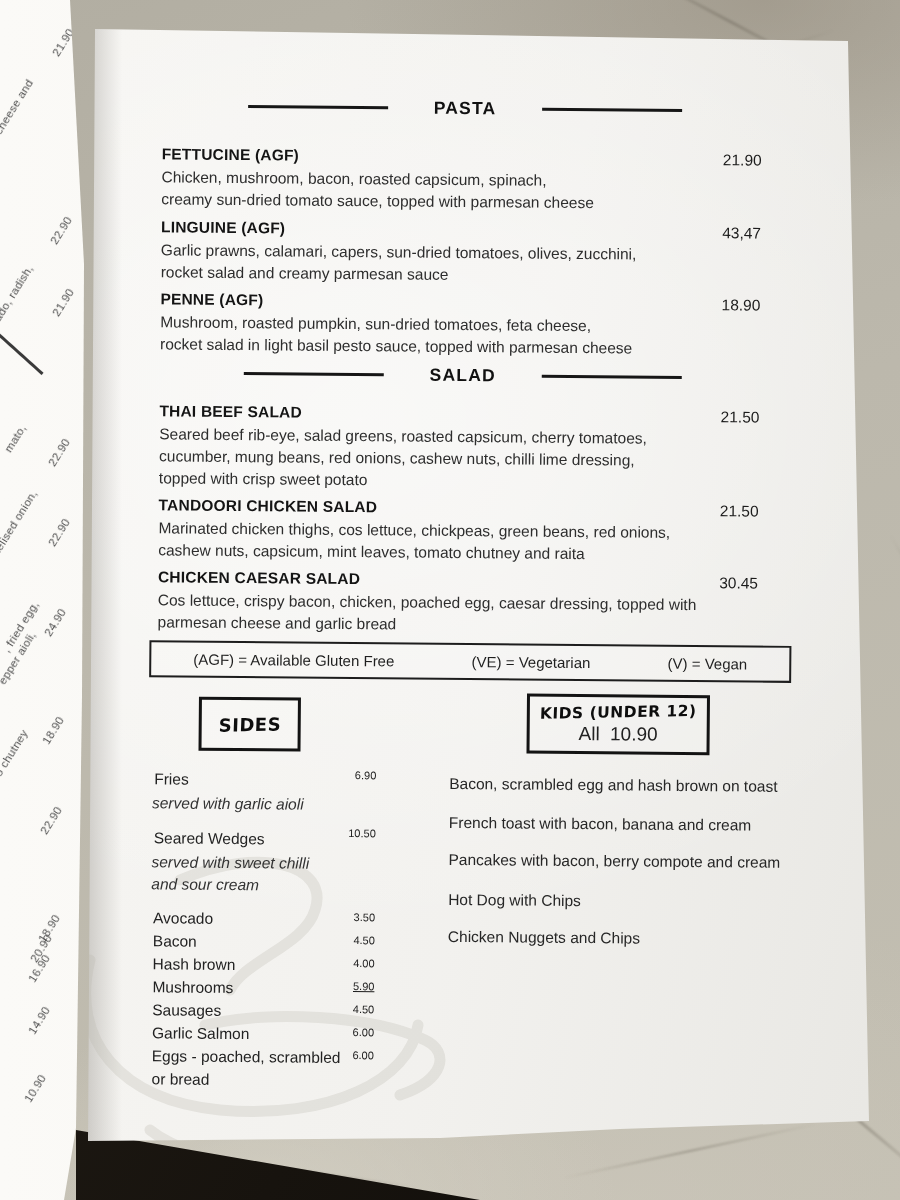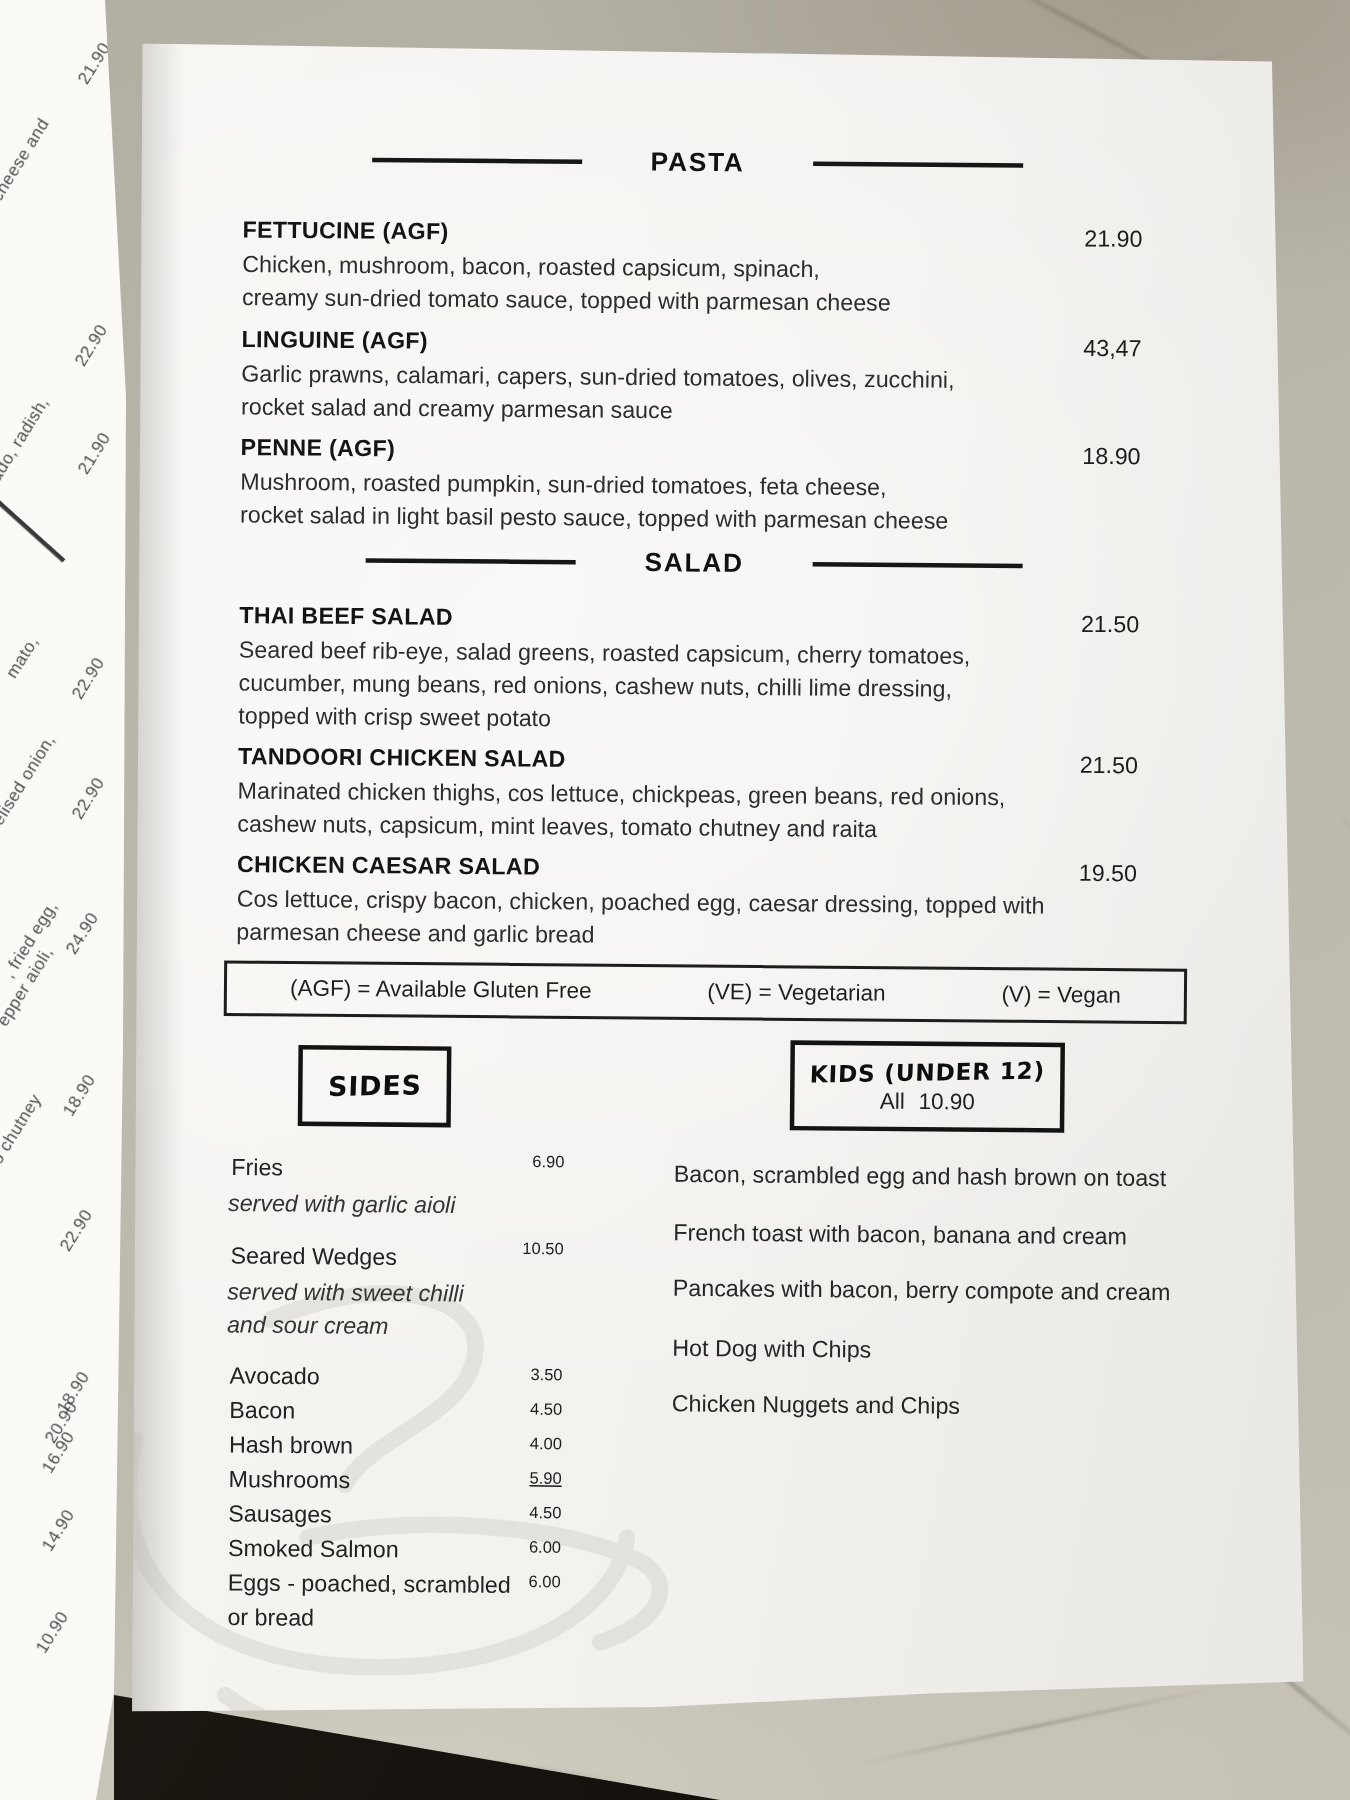--- a/index.html
+++ b/index.html
@@ -65,21 +65,21 @@
   .sides-box{
     position:absolute;left:204px;top:696px;width:96px;height:48px;border:3px solid #131313;
     display:flex;align-items:center;justify-content:center;background:rgba(255,255,255,.12);
   }
   .sides-box .bx-title{font-size:18px;color:#0e0e0e;}
   .kids-box{
     position:absolute;left:532px;top:690px;width:177px;height:54px;border:3px solid #131313;
     display:flex;flex-direction:column;align-items:center;justify-content:center;background:rgba(255,255,255,.12);
   }
   .kids-box .bx-title{font-size:15.5px;color:#0e0e0e;}
-  .kids-box .bx-sub{font-size:15px;color:#222;word-spacing:5px;margin-top:2px;}
+  .kids-box .bx-sub{font-size:19px;color:#222;word-spacing:5px;margin-top:2px;}
   .side-name{position:absolute;left:160px;font-size:15.5px;color:#222;}
   .side-note{position:absolute;left:158px;font-size:15.5px;font-style:italic;color:#333;line-height:22px;}
   .side-price{position:absolute;left:300px;width:82px;text-align:right;font-size:11px;color:#1c1c1c;}
   .kid-item{position:absolute;left:455px;width:380px;font-size:15.5px;color:#262626;}
 </style>
 </head>
 <body>
 
 <div class="countertop">
   <div class="vein" style="left:600px;top:20px;width:260px;height:3px;transform:rotate(28deg);"></div>
@@ -175,21 +175,21 @@
     </div>
 
     <div class="mi-name" style="top:496px;">TANDOORI CHICKEN SALAD</div>
     <div class="mi-price" style="top:497px;">21.50</div>
     <div class="mi-desc" style="top:517px;">
       <div>Marinated chicken thighs, cos lettuce, chickpeas, green beans, red onions,</div>
       <div>cashew nuts, capsicum, mint leaves, tomato chutney and raita</div>
     </div>
 
     <div class="mi-name" style="top:568px;">CHICKEN CAESAR SALAD</div>
-    <div class="mi-price" style="top:569px;">19.50</div>
+    <div class="mi-price" style="top:569px;">30.45</div>
     <div class="mi-desc" style="top:589px;">
       <div>Cos lettuce, crispy bacon, chicken, poached egg, caesar dressing, topped with</div>
       <div>parmesan cheese and garlic bread</div>
     </div>
 
     <div class="legend-box">
       <span>(AGF) = Available Gluten Free</span>
       <span>(VE) = Vegetarian</span>
       <span>(V) = Vegan</span>
     </div>
@@ -218,21 +218,21 @@
     <div class="side-name" style="top:909px;">Avocado</div>
     <div class="side-price" style="top:909px;">3.50</div>
     <div class="side-name" style="top:932px;">Bacon</div>
     <div class="side-price" style="top:932px;">4.50</div>
     <div class="side-name" style="top:955px;">Hash brown</div>
     <div class="side-price" style="top:955px;">4.00</div>
     <div class="side-name" style="top:978px;">Mushrooms</div>
     <div class="side-price" style="top:978px;text-decoration:underline;">5.90</div>
     <div class="side-name" style="top:1001px;">Sausages</div>
     <div class="side-price" style="top:1001px;">4.50</div>
-    <div class="side-name" style="top:1024px;">Smoked Salmon</div>
+    <div class="side-name" style="top:1024px;">Garlic Salmon</div>
     <div class="side-price" style="top:1024px;">6.00</div>
     <div class="side-name" style="top:1047px;">Eggs - poached, scrambled</div>
     <div class="side-price" style="top:1047px;">6.00</div>
     <div class="side-name" style="top:1070px;">or bread</div>
 
     <div class="kid-item" style="top:772px;">Bacon, scrambled egg and hash brown on toast</div>
     <div class="kid-item" style="top:811px;">French toast with bacon, banana and cream</div>
     <div class="kid-item" style="top:848px;">Pancakes with bacon, berry compote and cream</div>
     <div class="kid-item" style="top:888px;">Hot Dog with Chips</div>
     <div class="kid-item" style="top:925px;">Chicken Nuggets and Chips</div>

